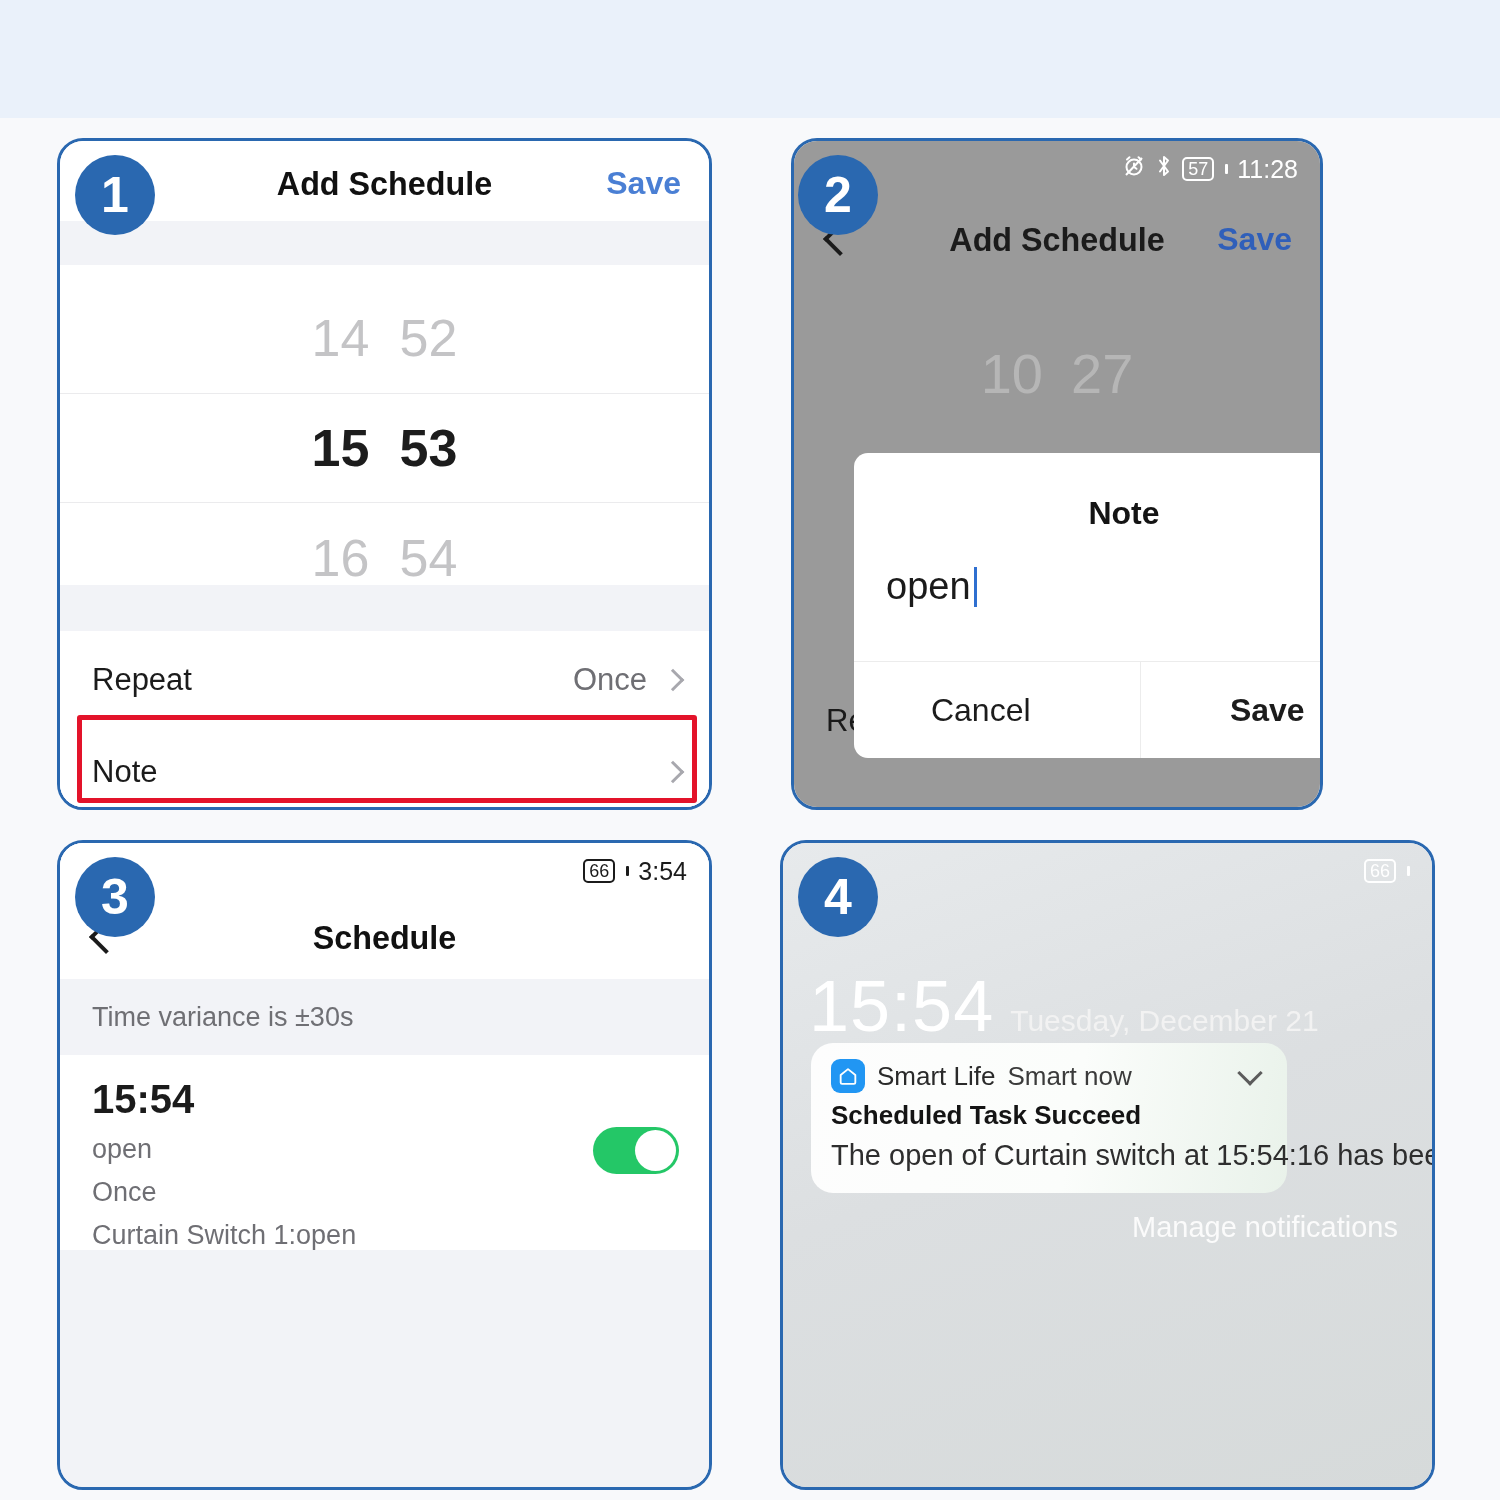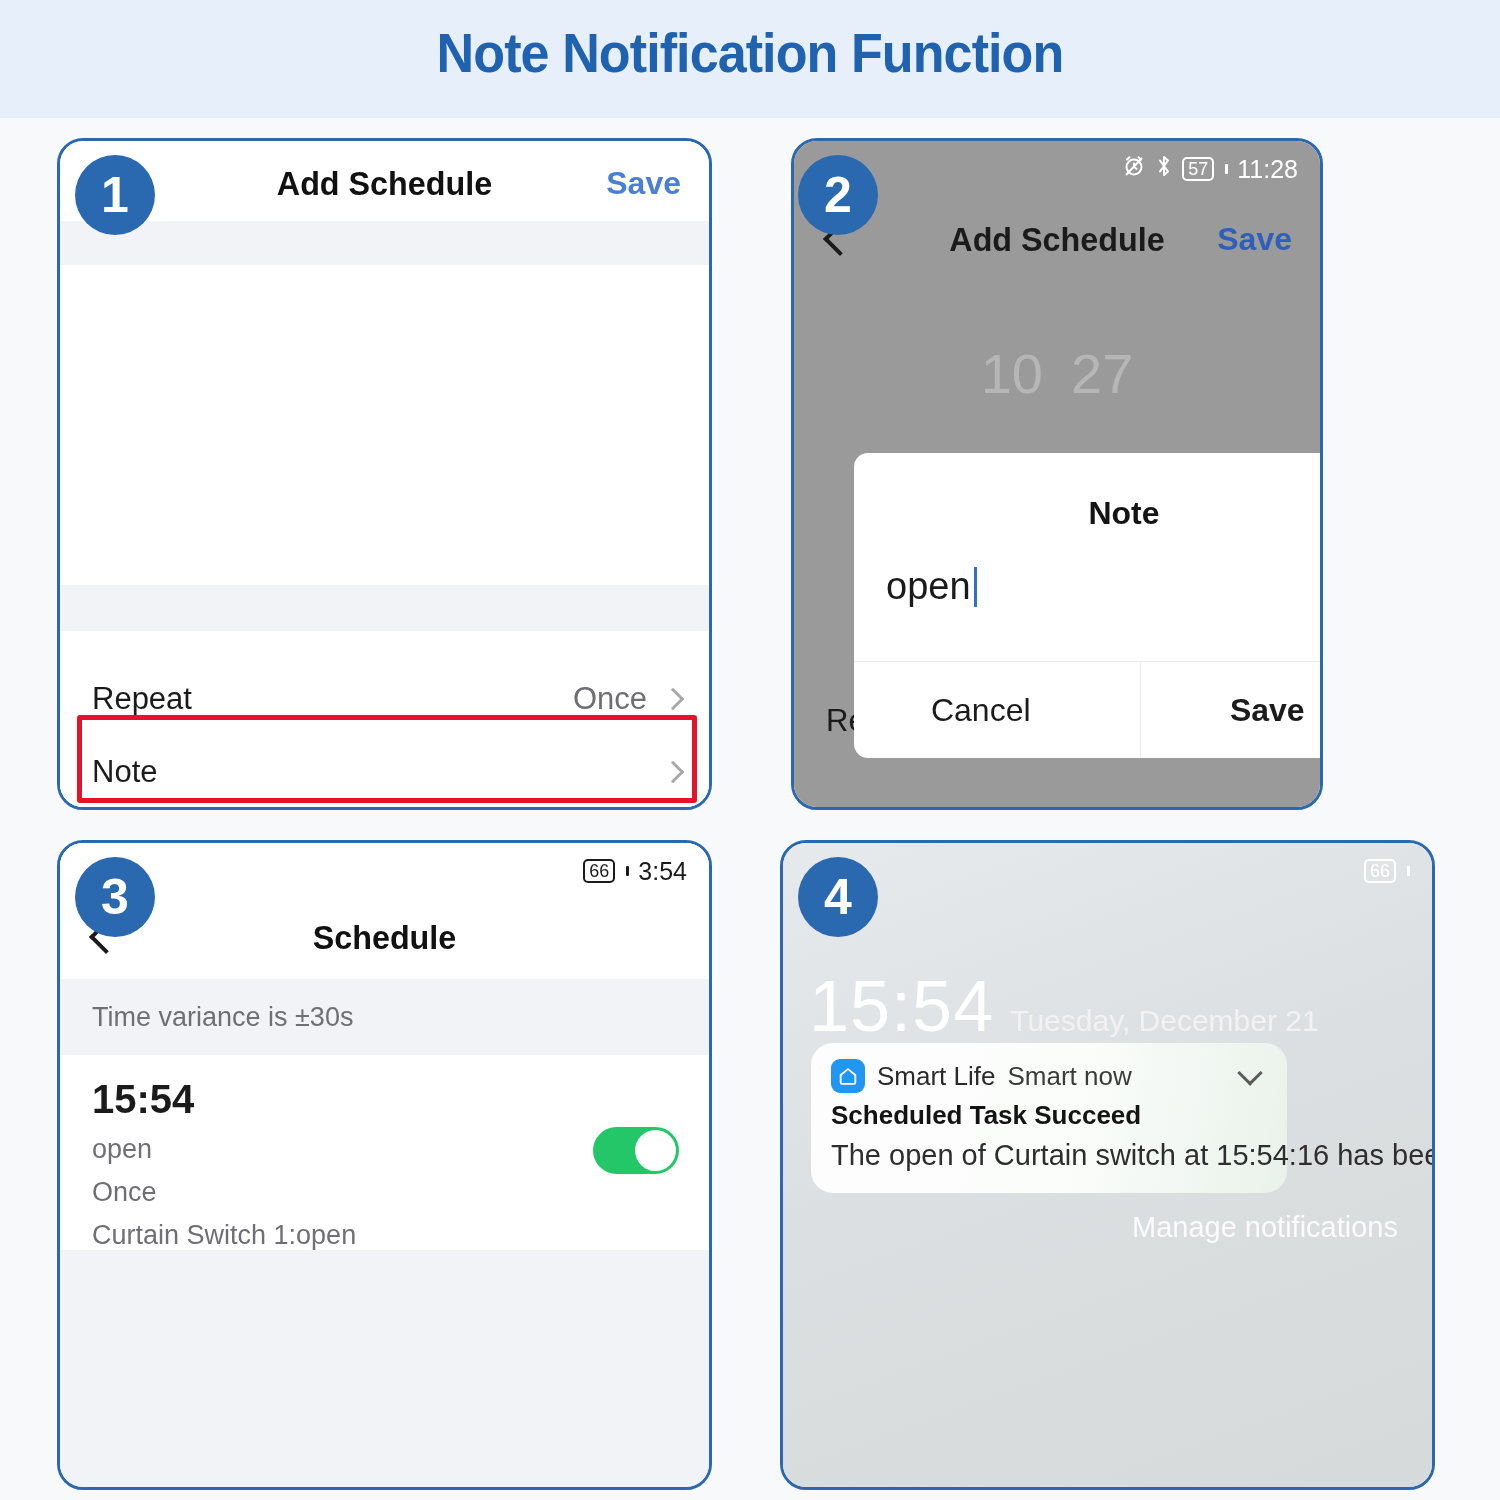--- a/index.html
+++ b/index.html
@@ -135,21 +135,21 @@
   }
   .listrow .val {
     margin-left: auto; font-size: 31px; color: #6f6f74;
     font-family: "Liberation Sans Narrow","Liberation Sans",sans-serif;
   }
   .chev-r {
     width: 16px; height: 16px; margin-left: 18px;
     border-top: 3px solid #a8a8ae; border-right: 3px solid #a8a8ae;
     transform: rotate(45deg);
   }
-  #p1-repeat { top: 511px; }
+  #p1-repeat { top: 492px; }
   #p1-note   { top: 584px; }
   .redbox {
     position: absolute; left: 17px; top: 574px;
     width: 620px; height: 88px;
     border: 5px solid #e3132a; border-radius: 3px;
     z-index: 20; pointer-events:none;
   }
 
   
   #panel2 .screen { background: #9a9a9a; }
@@ -288,35 +288,46 @@
     position: absolute; right: 34px; top: 368px;
     font-size: 29px; color: #fbfbfb;
     font-family: "Liberation Sans Narrow","Liberation Sans",sans-serif;
   }
 </style>
 </head>
 <body>
 
 <div class="page">
 
-  <div class="title-band">
-    <div class="title-text">Note Notification Function</div>
-  </div>
   <div class="body-bg"></div>
 
   <div class="panel" id="panel1">
     <div class="screen">
 
       <div class="navbar" id="p1-nav">
         <div class="nav-title">Add Schedule</div>
         <div class="nav-save">Save</div>
       </div>
 
       <div class="p1-strip"></div>
 
+      <div class="timepicker">
+        <div class="tp-row tp-r0">
+          <span>14</span>
+          <span>52</span>
+        </div>
+        <div class="tp-row tp-r1 sel">
+          <span>15</span>
+          <span>53</span>
+        </div>
+        <div class="tp-row tp-r2">
+          <span>16</span>
+          <span>54</span>
+        </div>
+      </div>
 
       <div class="p1-strip2"></div>
 
       <div class="listrow" id="p1-repeat">
         <span class="lbl">Repeat</span>
         <span class="val">Once</span>
         <span class="chev-r"></span>
       </div>
 
       <div class="listrow" id="p1-note">

